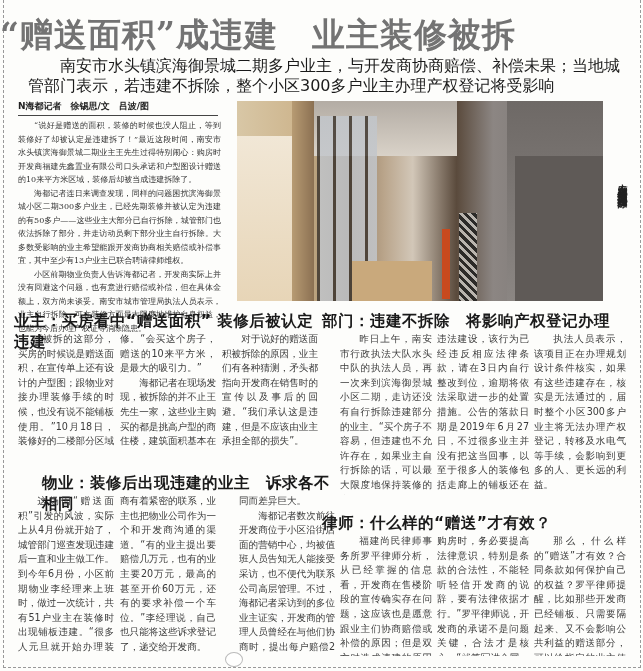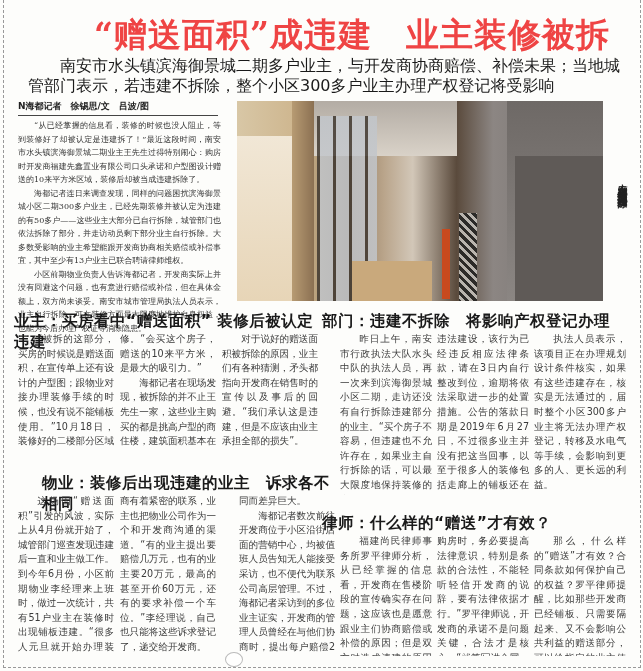--- a/index.html
+++ b/index.html
@@ -8,23 +8,23 @@
     background: #fdfdfb;
     font-family: "DejaVu Sans", sans-serif;
     color: #2a2a2a;
     position: relative;
   }
   .frame {
     position: absolute; left: 3px; top: 0; width: 636px; height: 667px;
     border-left: 1px dashed #999; border-right: 1px dashed #999; border-bottom: 1px dashed #999;
   }
   .headline {
-    position: absolute; top: 14px; left: 0; width: 610px; text-align: right;
+    position: absolute; top: 14px; left: 0; width: 610px; text-align: left;
     font-family: "DejaVu Serif", serif; font-weight: bold; font-size: 33px;
-    color: #ef4444; letter-spacing: 1px; line-height: 42px;
+    color: #737373; letter-spacing: 1px; line-height: 42px;
   }
   .subhead {
     position: absolute; top: 56px; left: 28px; width: 600px;
     font-size: 16px; line-height: 20px; color: #1a1a1a; text-indent: 2em;
   }
   .byline {
     position: absolute; top: 100px; left: 18px; width: 200px;
     font-size: 9px; font-weight: bold; color: #222;
     border-bottom: 1px solid #444; padding-bottom: 2px;
   }
@@ -76,21 +76,21 @@
 <div class="frame"></div>
 
 <div class="headline">“赠送面积”成违建　业主装修被拆</div>
 <div class="subhead">南安市水头镇滨海御景城二期多户业主，与开发商协商赔偿、补偿未果；当地城管部门表示，若违建不拆除，整个小区300多户业主办理产权登记将受影响</div>
 
 <div class="byline">
   <span class="logo">N</span><span>海都记者　徐锡思/文　吕波/图</span>
 </div>
 
 <div class="intro">
-  <p>“从已经掌握的信息看，装修的时候也没人阻止，等到装修好了却被认定是违建拆了！”最近这段时间，南安市水头镇滨海御景城二期业主王先生过得特别闹心：购房时开发商福建先鑫置业有限公司口头承诺和户型图设计赠送的10来平方米区域，装修后却被当成违建拆除了。</p>
+  <p>“说好是赠送的面积，装修的时候也没人阻止，等到装修好了却被认定是违建拆了！”最近这段时间，南安市水头镇滨海御景城二期业主王先生过得特别闹心：购房时开发商福建先鑫置业有限公司口头承诺和户型图设计赠送的10来平方米区域，装修后却被当成违建拆除了。</p>
   <p>海都记者连日来调查发现，同样的问题困扰滨海御景城小区二期300多户业主，已经先期装修并被认定为违建的有50多户——这些业主大部分已自行拆除，城管部门也依法拆除了部分，并走访动员剩下部分业主自行拆除。大多数受影响的业主希望能跟开发商协商相关赔偿或补偿事宜，其中至少有13户业主已联合聘请律师维权。</p>
   <p>小区前期物业负责人告诉海都记者，开发商实际上并没有回避这个问题，也有意进行赔偿或补偿，但在具体金额上，双方尚未谈妥。南安市城市管理局执法人员表示，业主自行拆除，可在装修方面最大限度地维护自身权益，也能为今后办理产权证等消除隐患。</p>
 </div>
 
 <div class="photo">
   <div class="sky"></div>
   <div class="ceiling"></div>
   <div class="leftwall"></div>
   <div class="pillar"></div>
   <div class="windows"></div>

